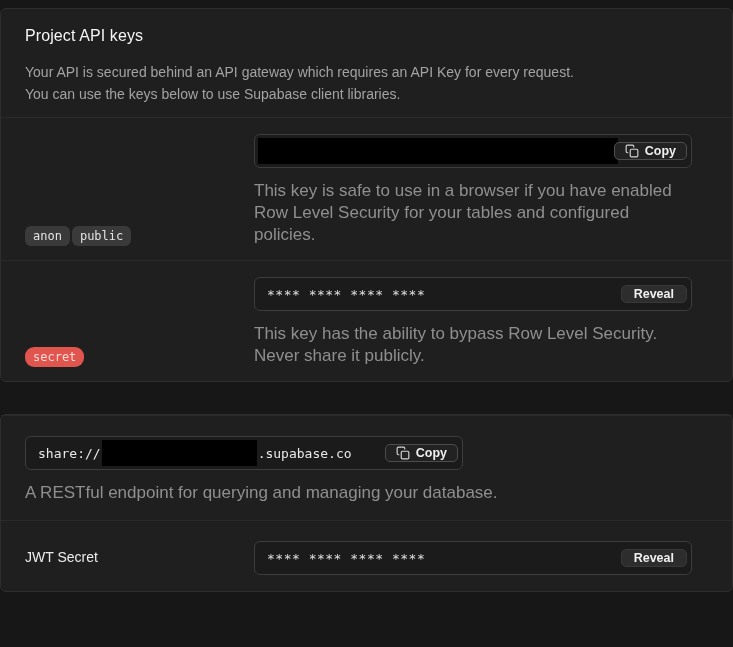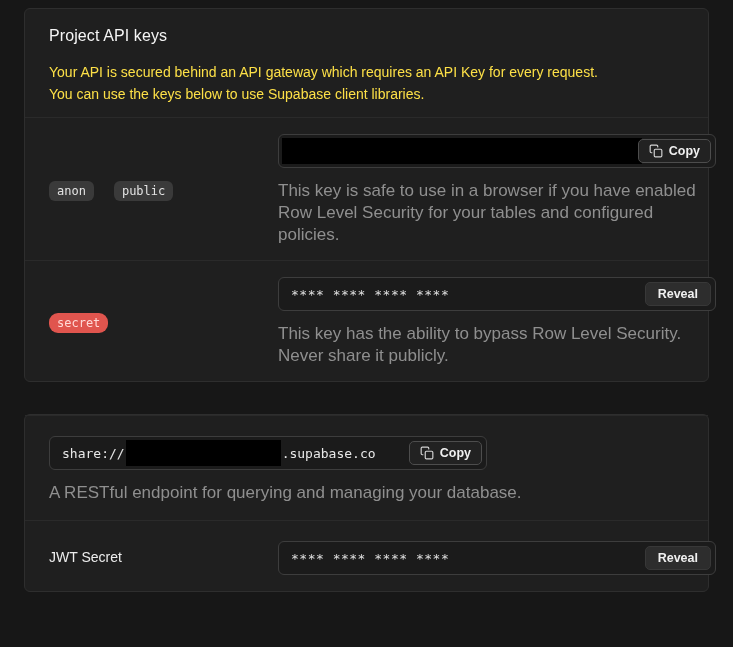--- a/index.html
+++ b/index.html
@@ -4,50 +4,50 @@
 <style>
   * { box-sizing: border-box; }
   html, body { margin: 0; padding: 0; }
   body {
     width: 733px; height: 647px;
     background: #171717;
     font-family: "Liberation Sans", sans-serif;
     overflow: hidden;
   }
   .card {
-    margin: 0 24px;
+    margin: 0 0;
     background: #1f1f1f;
     border: 1px solid #2e2e2e;
     border-radius: 6px;
   }
   .card-api { margin-top: 8px; }
   .card-config { margin-top: 32px; }
 
   .card-header { padding: 18px 24px 12px; }
   .card-header.compact { padding: 18px 24px; }
   .card-title {
     margin: 0;
     font-size: 16px; font-weight: 500;
     color: #f5f5f5; letter-spacing: .1px;
   }
   .lead {
     margin: 16px 0 0;
     font-size: 14px; line-height: 22px;
-    color: #fde047;
+    color: #a3a3a3;
   }
 
   .row {
     display: grid;
     grid-template-columns: 229px 1fr;
     padding: 16px 24px 14px;
     border-top: 1px solid #2a2a2a;
   }
   .row.config-row { padding: 20px 24px 16px; }
 
-  .badges { display: flex; gap: 20px; align-items: center; padding-top: 2px; }
+  .badges { display: flex; gap: 2px; align-items: flex-end; padding-top: 2px; }
   .badge {
     font-family: "DejaVu Sans Mono", monospace;
     font-size: 12px; line-height: 14px;
     padding: 3px 8px;
     border-radius: 6px;
     background: #3a3a3a; color: #e3e3e3;
     white-space: nowrap;
   }
   .badge.red { background: #e0554e; color: #ffd9d6; border-radius: 9px; }
 
@@ -74,21 +74,21 @@
     background: #000;
   }
   .redaction-inline {
     width: 155px; height: 26px; background: #000; flex: none; margin: 0 1px;
   }
   .stars { letter-spacing: .5px; color: #e0e0e0; }
 
   .btn {
     position: absolute; right: 4px; top: 50%;
     transform: translateY(-50%);
-    height: 24px;
+    height: 18px;
     display: inline-flex; align-items: center; gap: 6px;
     font-family: "Liberation Sans", sans-serif;
     font-size: 12.5px; color: #f0f0f0;
     border-radius: 5px; cursor: pointer;
   }
   .btn-copy { background: #222222; border: 1px solid #4d4d4d; padding: 0 10px; font-weight: 700; }
   .btn-reveal { background: #2d2d2d; border: 1px solid #383838; padding: 0 12px; font-weight: 600; }
   .icon { display: inline-flex; color: #d4d4d4; }
 
   .hint {

